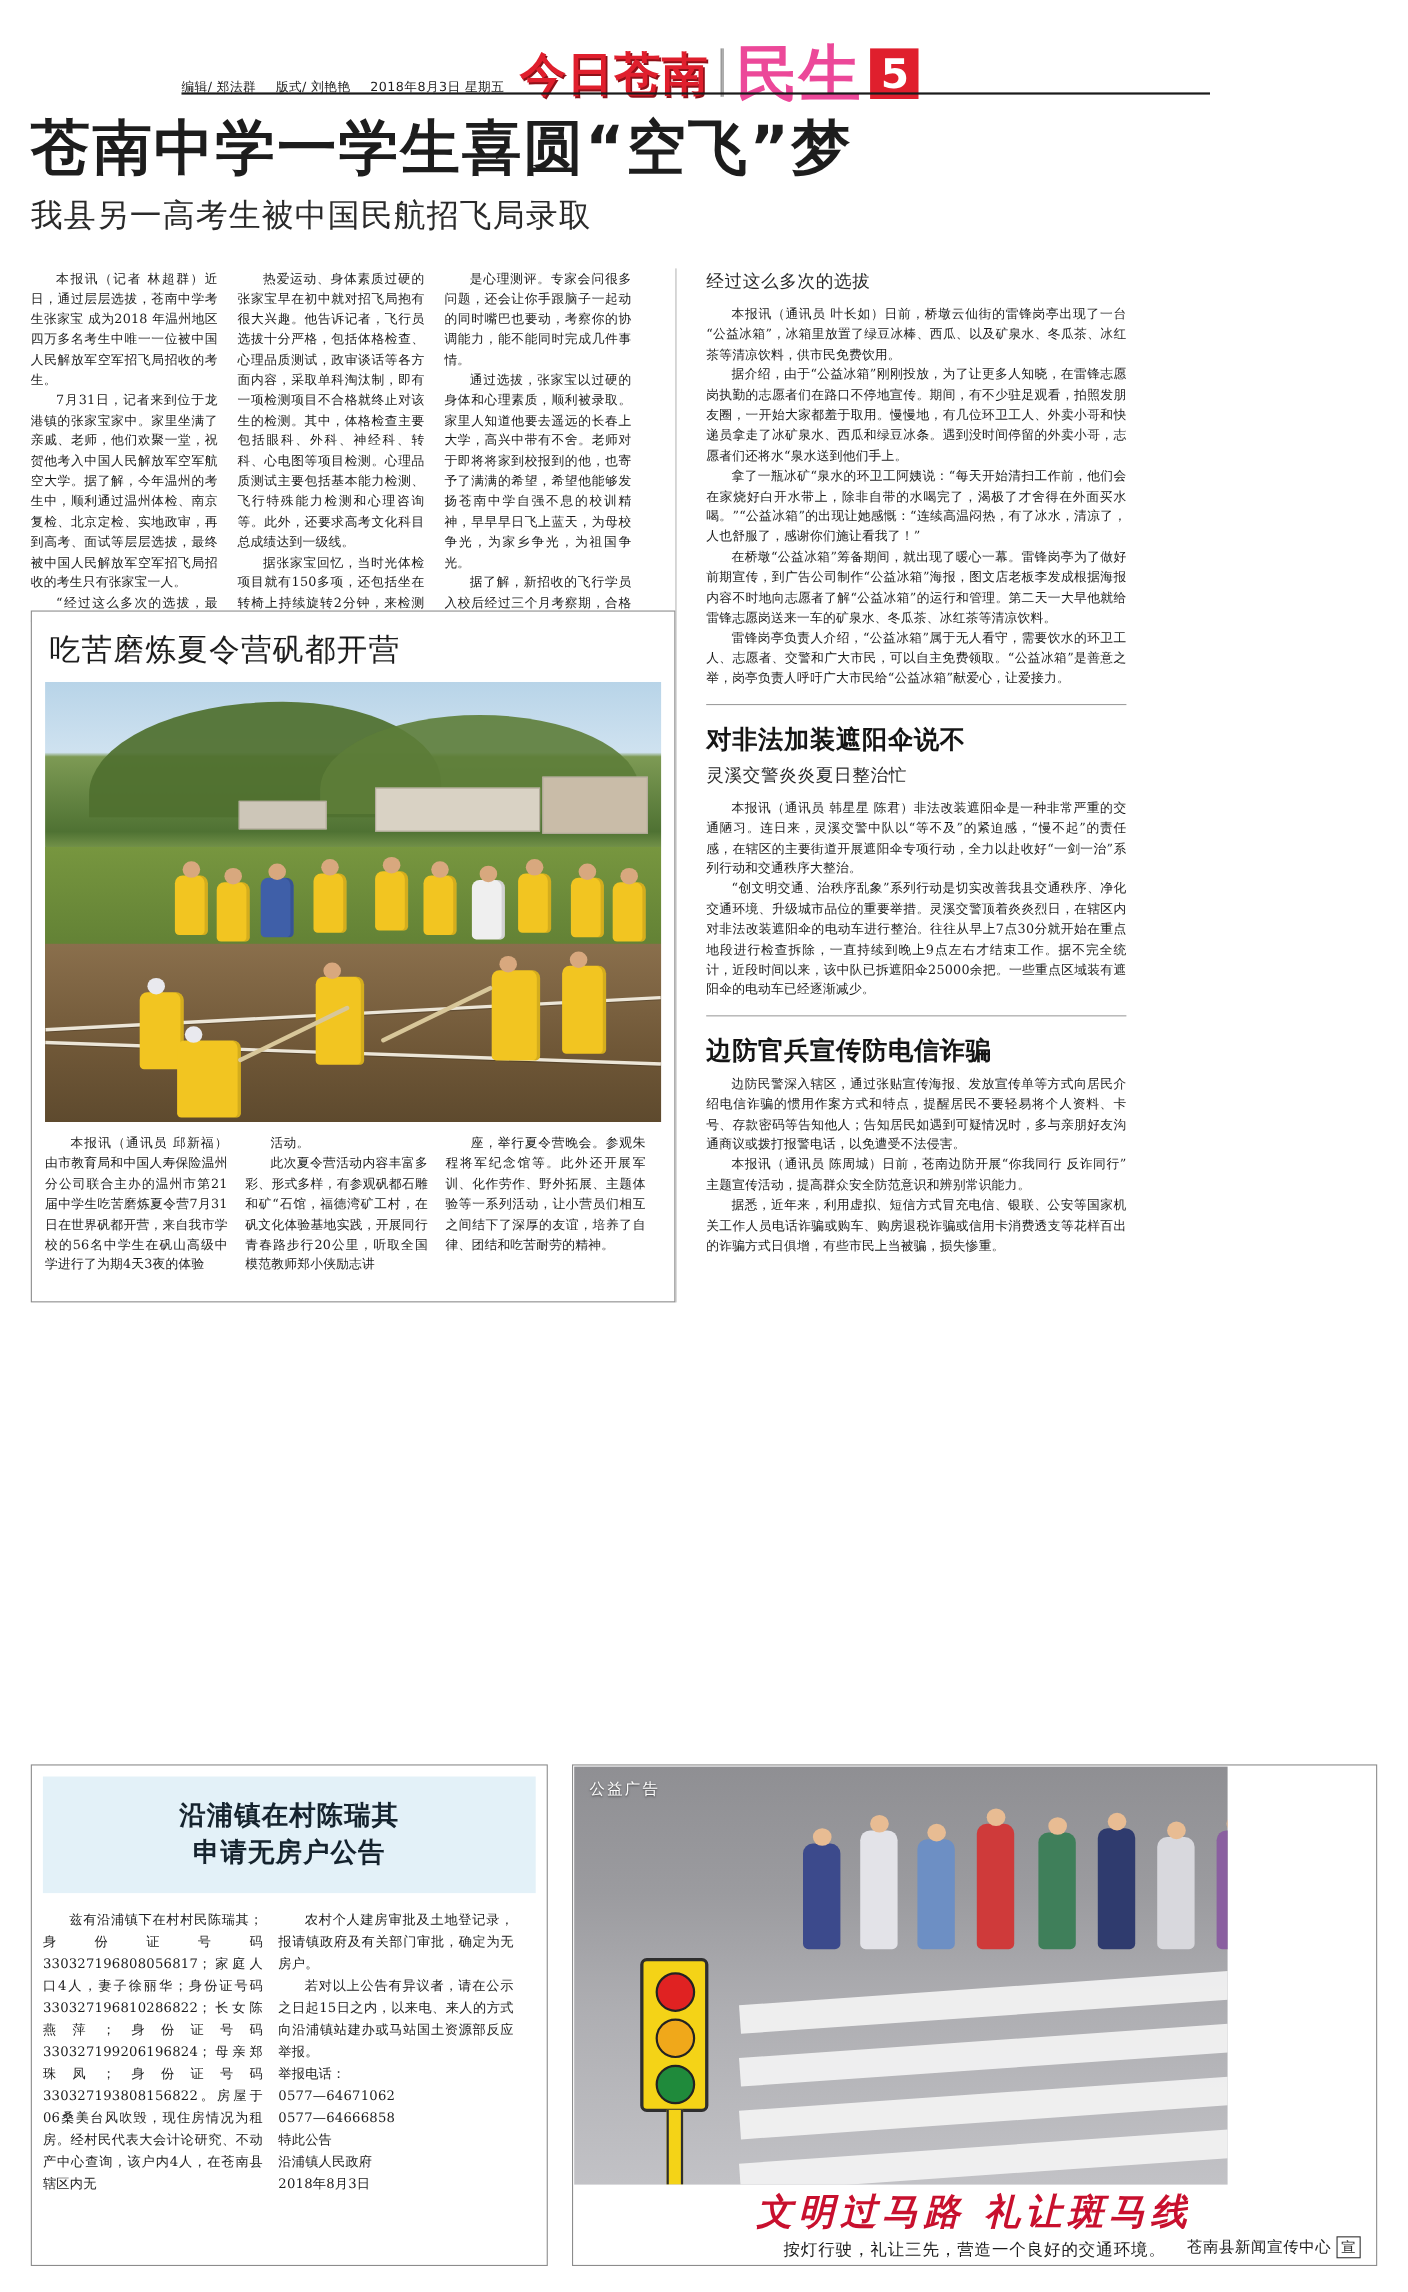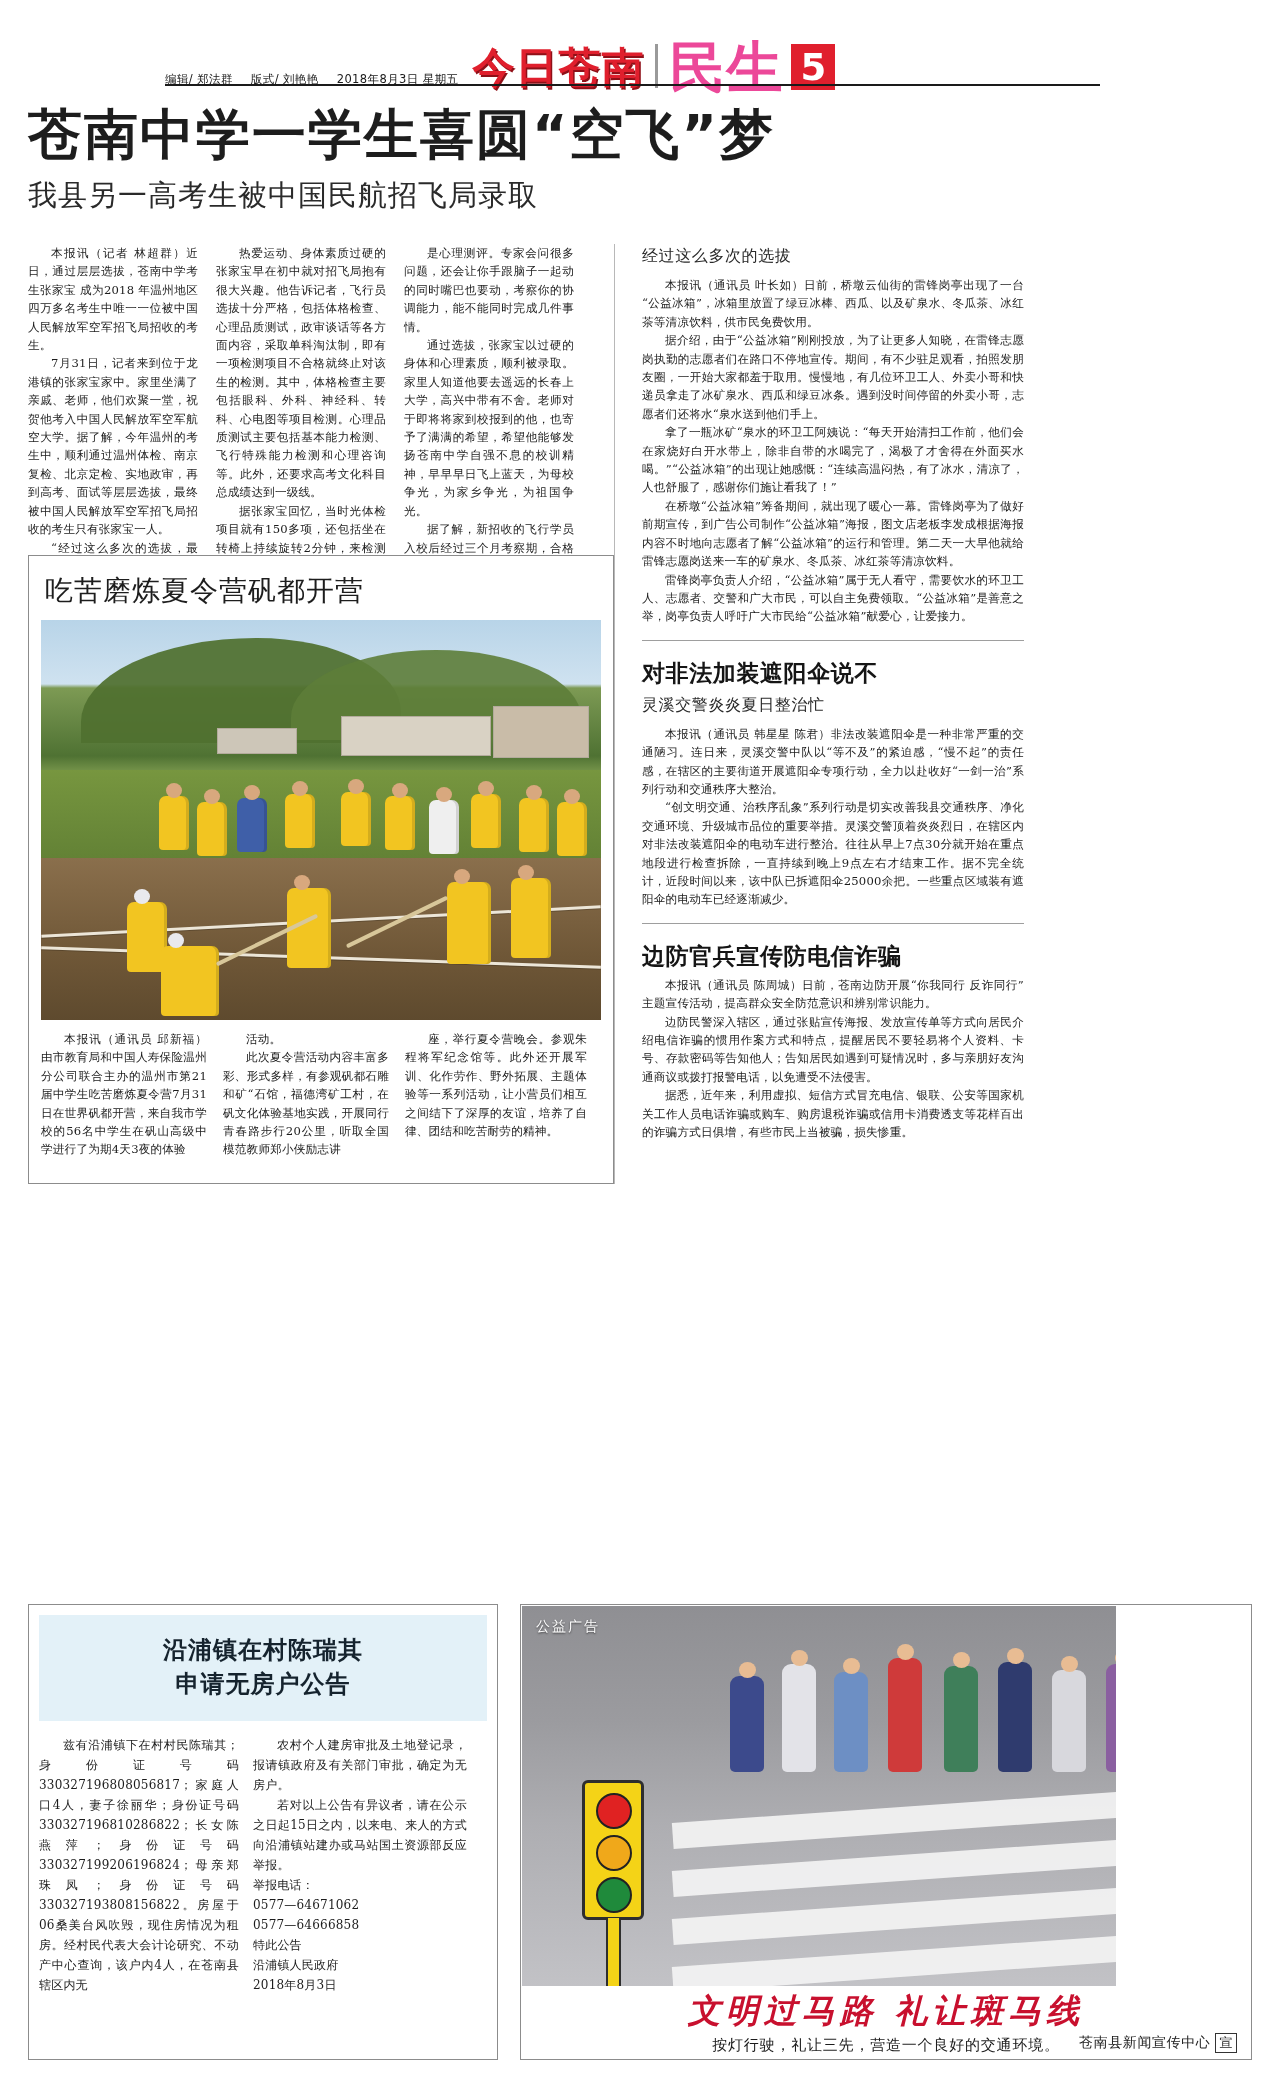--- a/index.html
+++ b/index.html
@@ -308,22 +308,22 @@
       <div class="hr-thin"></div>
 
       <h2 class="sec">对非法加装遮阳伞说不</h2>
       <h3 class="sec-sub">灵溪交警炎炎夏日整治忙</h3>
       <p class="bt">本报讯（通讯员 韩星星 陈君）非法改装遮阳伞是一种非常严重的交通陋习。连日来，灵溪交警中队以“等不及”的紧迫感，“慢不起”的责任感，在辖区的主要街道开展遮阳伞专项行动，全力以赴收好“一剑一治”系列行动和交通秩序大整治。</p>
       <p class="bt">“创文明交通、治秩序乱象”系列行动是切实改善我县交通秩序、净化交通环境、升级城市品位的重要举措。灵溪交警顶着炎炎烈日，在辖区内对非法改装遮阳伞的电动车进行整治。往往从早上7点30分就开始在重点地段进行检查拆除，一直持续到晚上9点左右才结束工作。据不完全统计，近段时间以来，该中队已拆遮阳伞25000余把。一些重点区域装有遮阳伞的电动车已经逐渐减少。</p>
 
       <div class="hr-thin"></div>
 
       <h2 class="sec">边防官兵宣传防电信诈骗</h2>
+      <p class="bt">边防民警深入辖区，通过张贴宣传海报、发放宣传单等方式向居民介绍电信诈骗的惯用作案方式和特点，提醒居民不要轻易将个人资料、卡号、存款密码等告知他人；告知居民如遇到可疑情况时，多与亲朋好友沟通商议或拨打报警电话，以免遭受不法侵害。</p>
       <p class="bt">本报讯（通讯员 陈周城）日前，苍南边防开展“你我同行 反诈同行”主题宣传活动，提高群众安全防范意识和辨别常识能力。</p>
-      <p class="bt">边防民警深入辖区，通过张贴宣传海报、发放宣传单等方式向居民介绍电信诈骗的惯用作案方式和特点，提醒居民不要轻易将个人资料、卡号、存款密码等告知他人；告知居民如遇到可疑情况时，多与亲朋好友沟通商议或拨打报警电话，以免遭受不法侵害。</p>
       <p class="bt">据悉，近年来，利用虚拟、短信方式冒充电信、银联、公安等国家机关工作人员电话诈骗或购车、购房退税诈骗或信用卡消费透支等花样百出的诈骗方式日俱增，有些市民上当被骗，损失惨重。</p>
     </div>
   </div>
 
   <div class="feature">
     <div class="feature-title">吃苦磨炼夏令营矾都开营</div>
 
     <div class="photo">
       <div class="hill"></div>
       <div class="hill2"></div>

